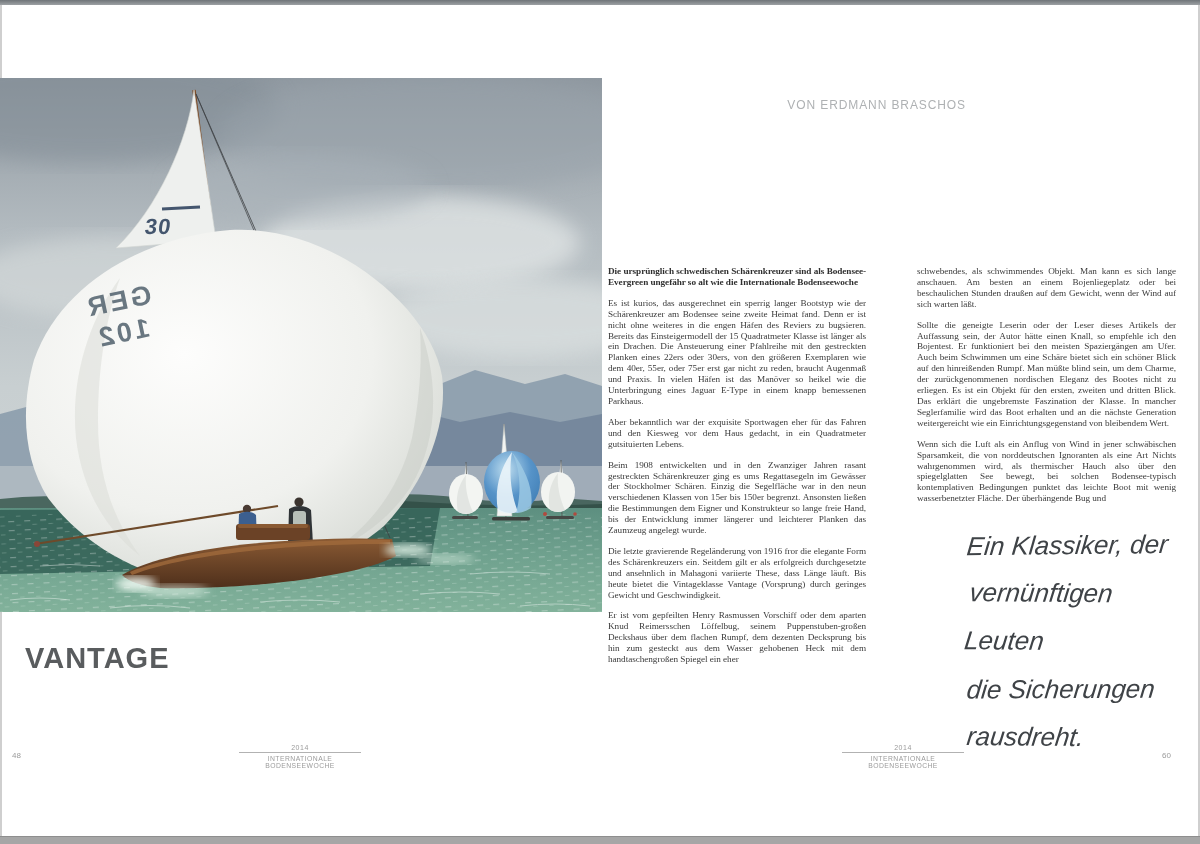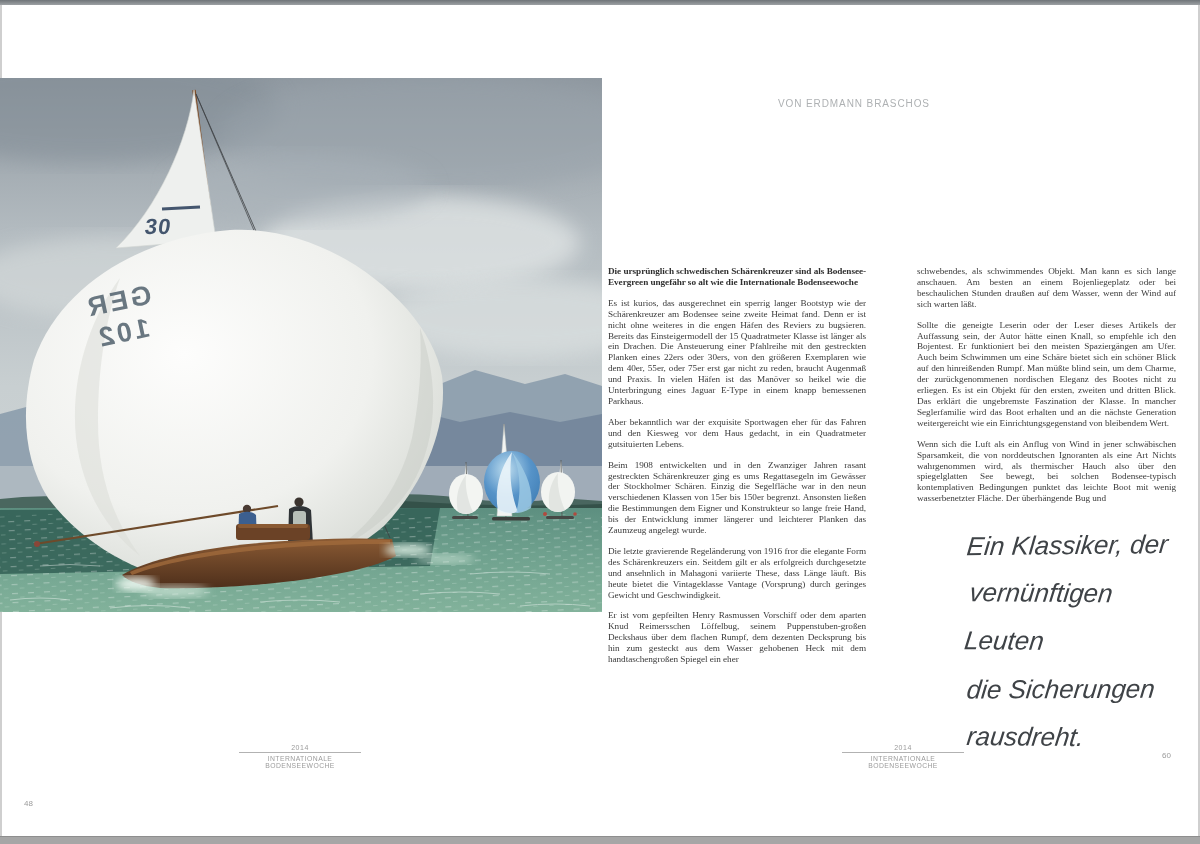--- a/index.html
+++ b/index.html
@@ -11,22 +11,22 @@
       background:#a6a6a6;border-top:1px solid #8e8e8e;}
   .chrome-left{position:absolute;left:0;top:5px;width:2px;height:831px;background:#cfcfcf;}
   .chrome-right{position:absolute;right:0;top:5px;width:2px;height:831px;background:#cfcfcf;}
 
   .photo{position:absolute;left:0;top:78px;width:602px;height:534px;overflow:hidden;}
 
   .headline{position:absolute;left:25px;top:639px;
       font-family:"Liberation Sans", sans-serif;font-weight:700;
       font-size:29px;line-height:38px;letter-spacing:1px;color:#595c5e;}
 
-  .byline{position:absolute;left:778px;top:98px;width:188px;
-      font-family:"Liberation Sans", sans-serif;font-size:10px;letter-spacing:0.9px;
+  .byline{position:absolute;left:778px;top:98px;width:188px;text-align:right;
+      font-family:"Liberation Sans", sans-serif;font-size:12px;letter-spacing:0.9px;
       color:#aeb1b3;}
 
   .col{position:absolute;top:266px;font-size:9.2px;line-height:10.9px;color:#3b3b3b;
       text-align:justify;letter-spacing:-0.05px;hyphens:auto;}
   .col1{left:608px;width:258px;}
   .col2{left:917px;width:259px;}
   .col p{margin:0 0 10px 0;}
   .lead{font-weight:700;margin:0 0 11px 0;color:#2f2f2f;}
 
   .quote{position:absolute;left:967px;top:521px;width:215px;
@@ -40,21 +40,21 @@
 
   .footer-block{position:absolute;top:744px;width:122px;text-align:center;
       font-family:"Liberation Sans", sans-serif;color:#9b9b9b;}
   .footer-left{left:239px;} .footer-right{left:842px;}
   .footer-year{font-size:7px;letter-spacing:0.5px;padding-bottom:1px;}
   .footer-rule{border-top:1px solid #b2b2b2;height:0;}
   .footer-pub{font-size:6.8px;letter-spacing:0.45px;padding-top:2px;}
 
   .pagenum{position:absolute;top:751px;font-family:"Liberation Sans", sans-serif;
       font-size:8px;color:#9b9b9b;}
-  .pagenum-left{left:24px;margin-top:48px;} .pagenum-right{left:1162px;}
+  .pagenum-left{left:12px;} .pagenum-right{left:1162px;}
 </style>
 </head>
 <body>
 
 <div class="chrome-top"></div>
 <div class="chrome-left"></div>
 <div class="chrome-right"></div>
 <div class="chrome-bottom"></div>
 
 <div class="photo">
@@ -186,35 +186,36 @@
     <path d="M260,524 Q300,520 340,524"></path>
     <path d="M420,516 Q460,512 500,516"></path>
     <path d="M520,528 Q555,524 590,528"></path>
     <path d="M40,488 Q70,485 100,488"></path>
     <path d="M470,496 Q510,492 550,496"></path>
   </g>
 </svg>
 </div>
 
 <div class="headline">
+  <div>VANTAGE</div>
 </div>
 
 <div class="byline">VON ERDMANN BRASCHOS</div>
 
 <div class="col col1">
   <p class="lead">Die ursprünglich schwedischen Schärenkreuzer sind als Bodensee-Evergreen ungefähr so alt wie die Internationale Bodenseewoche</p>
   <p>Es ist kurios, das ausgerechnet ein sperrig langer Bootstyp wie der Schärenkreuzer am Bodensee seine zweite Heimat fand. Denn er ist nicht ohne weiteres in die engen Häfen des Reviers zu bugsieren. Bereits das Einsteigermodell der 15 Quadratmeter Klasse ist länger als ein Drachen. Die Ansteuerung einer Pfahlreihe mit den gestreckten Planken eines 22ers oder 30ers, von den größeren Exemplaren wie dem 40er, 55er, oder 75er erst gar nicht zu reden, braucht Augenmaß und Praxis. In vielen Häfen ist das Manöver so heikel wie die Unterbringung eines Jaguar E-Type in einem knapp bemessenen Parkhaus.</p>
   <p>Aber bekanntlich war der exquisite Sportwagen eher für das Fahren und den Kiesweg vor dem Haus gedacht, in ein Quadratmeter gutsituierten Lebens.</p>
   <p>Beim 1908 entwickelten und in den Zwanziger Jahren rasant gestreckten Schärenkreuzer ging es ums Regattasegeln im Gewässer der Stockholmer Schären. Einzig die Segelfläche war in den neun verschiedenen Klassen von 15er bis 150er begrenzt. Ansonsten ließen die Bestimmungen dem Eigner und Konstrukteur so lange freie Hand, bis der Entwicklung immer längerer und leichterer Planken das Zaumzeug angelegt wurde.</p>
   <p>Die letzte gravierende Regeländerung von 1916 fror die elegante Form des Schärenkreuzers ein. Seitdem gilt er als erfolgreich durchgesetzte und ansehnlich in Mahagoni variierte These, dass Länge läuft. Bis heute bietet die Vintageklasse Vantage (Vorsprung) durch geringes Gewicht und Geschwindigkeit.</p>
   <p>Er ist vom gepfeilten Henry Rasmussen Vorschiff oder dem aparten Knud Reimersschen Löffelbug, seinem Puppenstuben-großen Deckshaus über dem flachen Rumpf, dem dezenten Decksprung bis hin zum gesteckt aus dem Wasser gehobenen Heck mit dem handtaschengroßen Spiegel ein eher</p>
 </div>
 
 <div class="col col2">
-  <p>schwebendes, als schwimmendes Objekt. Man kann es sich lange anschauen. Am besten an einem Bojenliegeplatz oder bei beschaulichen Stunden draußen auf dem Wasser, wenn der Wind auf sich warten läßt.</p>
+  <p>schwebendes, als schwimmendes Objekt. Man kann es sich lange anschauen. Am besten an einem Bojenliegeplatz oder bei beschaulichen Stunden draußen auf dem Gewicht, wenn der Wind auf sich warten läßt.</p>
   <p>Sollte die geneigte Leserin oder der Leser dieses Artikels der Auffassung sein, der Autor hätte einen Knall, so empfehle ich den Bojentest. Er funktioniert bei den meisten Spaziergängen am Ufer. Auch beim Schwimmen um eine Schäre bietet sich ein schöner Blick auf den hinreißenden Rumpf. Man müßte blind sein, um dem Charme, der zurückgenommenen nordischen Eleganz des Bootes nicht zu erliegen. Es ist ein Objekt für den ersten, zweiten und dritten Blick. Das erklärt die ungebremste Faszination der Klasse. In mancher Seglerfamilie wird das Boot erhalten und an die nächste Generation weitergereicht wie ein Einrichtungsgegenstand von bleibendem Wert.</p>
   <p>Wenn sich die Luft als ein Anflug von Wind in jener schwäbischen Sparsamkeit, die von norddeutschen Ignoranten als eine Art Nichts wahrgenommen wird, als thermischer Hauch also über den spiegelglatten See bewegt, bei solchen Bodensee-typisch kontemplativen Bedingungen punktet das leichte Boot mit wenig wasserbenetzter Fläche. Der überhängende Bug und</p>
 </div>
 
 <div class="quote">
   <div class="quote-line">Ein Klassiker, der</div>
   <div class="quote-line">vernünftigen Leuten</div>
   <div class="quote-line">die Sicherungen</div>
   <div class="quote-line">rausdreht.</div>
 </div>

